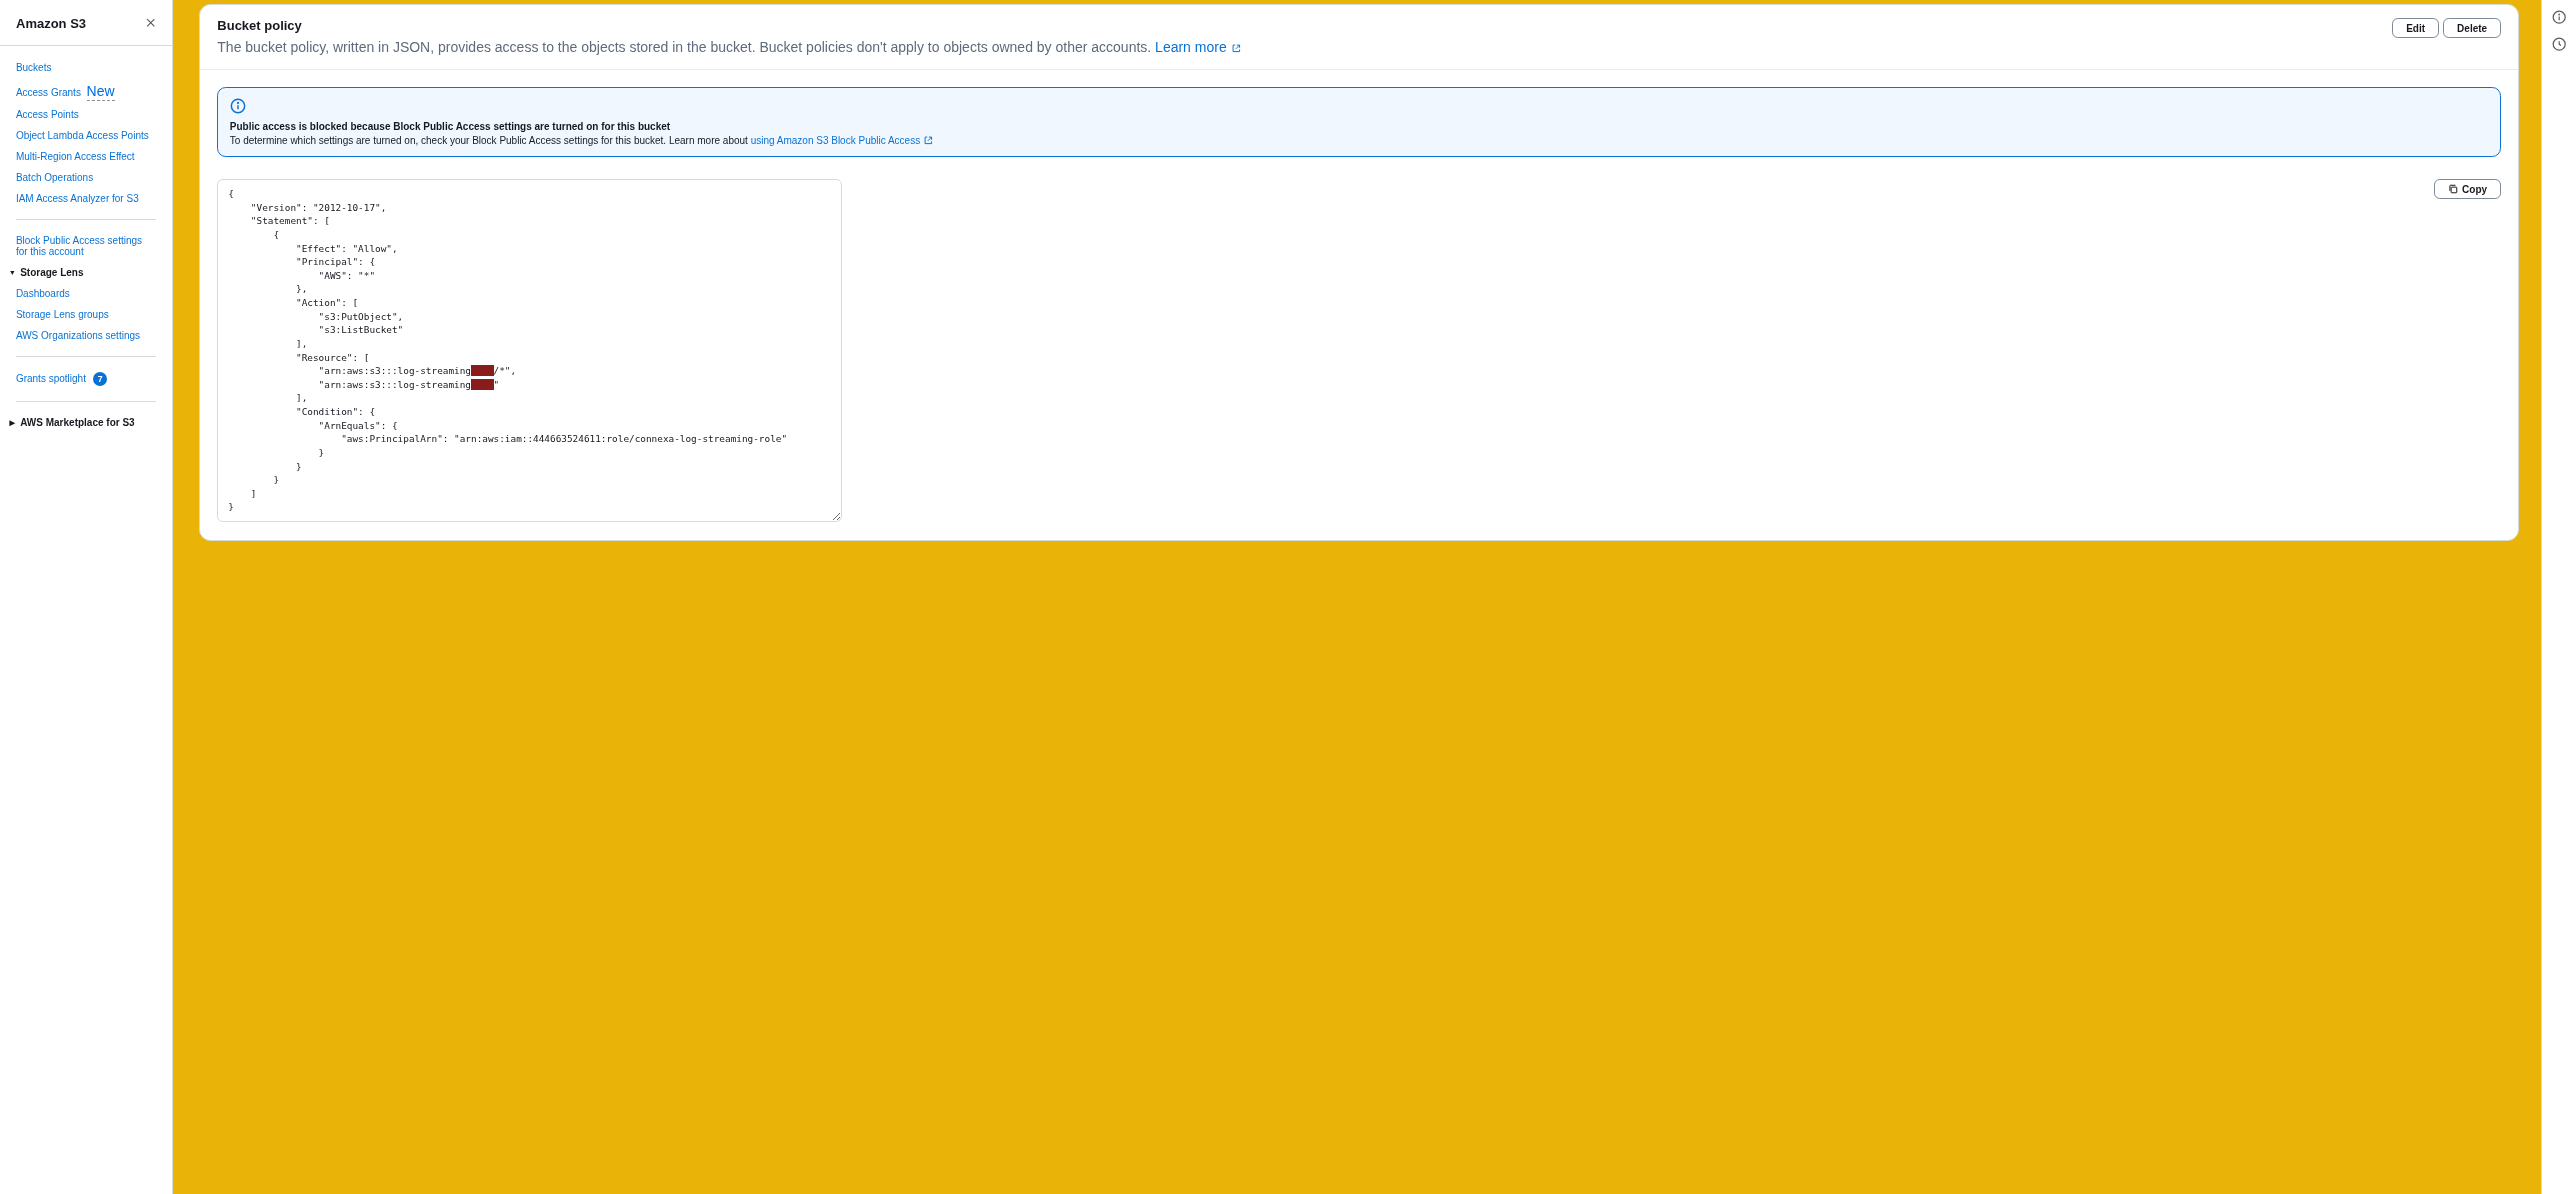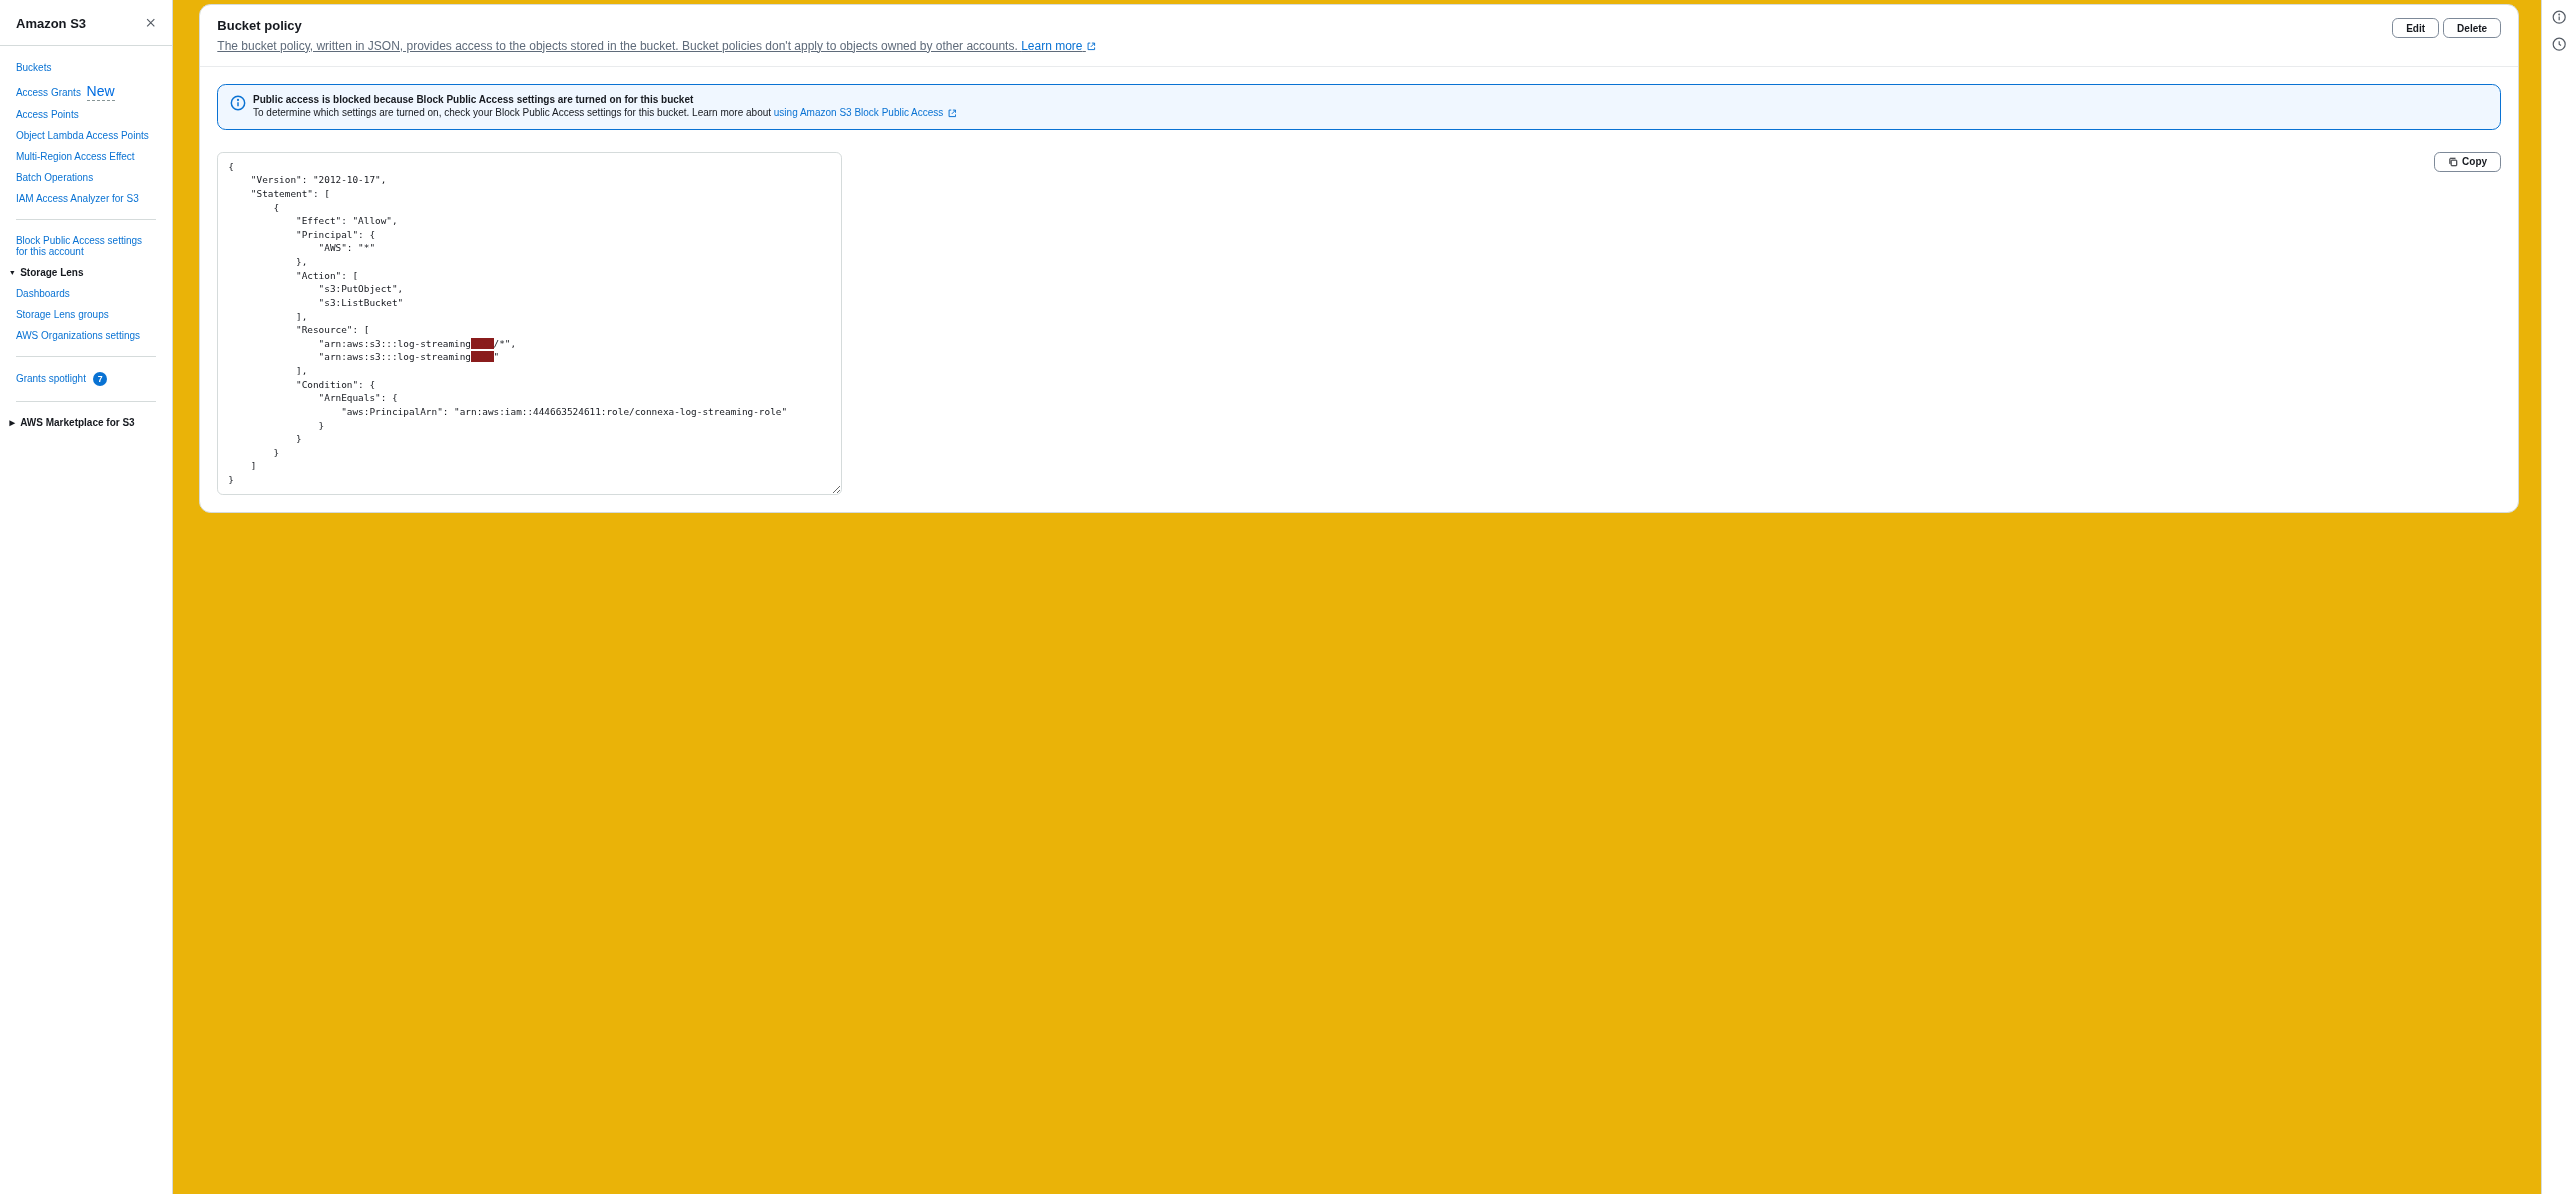--- a/index.html
+++ b/index.html
@@ -21,28 +21,28 @@
 .nav-sub { padding-left: 0px; }
 .feature-badge { display: inline-flex; align-items: center; justify-content: center; min-width: 14.4px; height: 14.4px; background: #0972d3; color: #fff; border-radius: 7.2px; font-size: 8.7px; font-weight: 700; margin-left: 4.3px; padding: 0 4.3px; }
 .nav-item-plain { color: #16191f; }
 
 
 .main { flex: 1; background: #eab308; padding: 4.3px 21.6px 21.6px 26px; overflow-y: auto; }
 .panel { border: 0.7px solid #d5dbdb; border-radius: 11.5px; background: #fff; }
 .panel-header { display: flex; align-items: flex-start; justify-content: space-between; padding: 13px 17.3px 0 17.3px; }
 .panel-title-block { flex: 1; }
 .panel-title { font-size: 13px; font-weight: 700; margin-bottom: 4.3px; }
-.panel-desc { font-size: 12px; color: #5f6b7a; line-height: 1.4; text-decoration: underline; }
+.panel-desc { font-size: 14px; color: #5f6b7a; line-height: 1.4; }
 .panel-desc a { color: #0972d3; text-decoration: none; }
 .panel-actions { display: flex; gap: 4px; }
 .btn { display: inline-flex; align-items: center; gap: 4.3px; border: 0.7px solid #7d8998; background: #fff; border-radius: 5.8px; padding: 3.6px 13px; font-weight: 700; font-size: 10px; cursor: pointer; color: #16191f; }
 .panel-hr { border: none; border-top: 0.7px solid #e9ebed; margin: 11.5px 0 0 0; }
 
 .panel-body { padding: 17.3px; }
-.alert { display: flex; gap: 7.2px; border: 0.7px solid #0972d3; background: #f0f7ff; border-radius: 8.7px; padding: 8.7px 11.5px; margin-bottom: 21.6px; }
+.alert { display: flex; gap: 7.2px; border: 0.7px solid #0972d3; background: #f0f7ff; border-radius: 8.7px; padding: 8.7px 11.5px; margin-bottom: 21.6px; flex-direction: column; }
 .alert-icon { color: #0972d3; flex-shrink: 0; margin-top: 1.4px; }
 .alert-title { font-weight: 700; margin-bottom: 1.4px; }
 .alert-body { font-size: 10px; line-height: 1.4; }
 .alert-body a { color: #0972d3; text-decoration: none; }
 .ext-icon { display: inline-block; margin-left: 1.4px; vertical-align: -1.4px; }
 
 .code-row { display: flex; align-items: flex-start; gap: 14.4px; }
 .code-block { flex: 1; max-width: 625px; border: 0.7px solid #d5dbdb; border-radius: 5.8px; padding: 7.2px 10px; font-family: Monaco, Menlo, Consolas, monospace; font-size: 9.4px; line-height: 1.45; white-space: pre; overflow: auto; resize: both; min-height: 317px; position: relative; }
 .redact { background: #8a1c1c; color: #8a1c1c; user-select: none; }
 .copy-wrap { margin-left: auto; }

